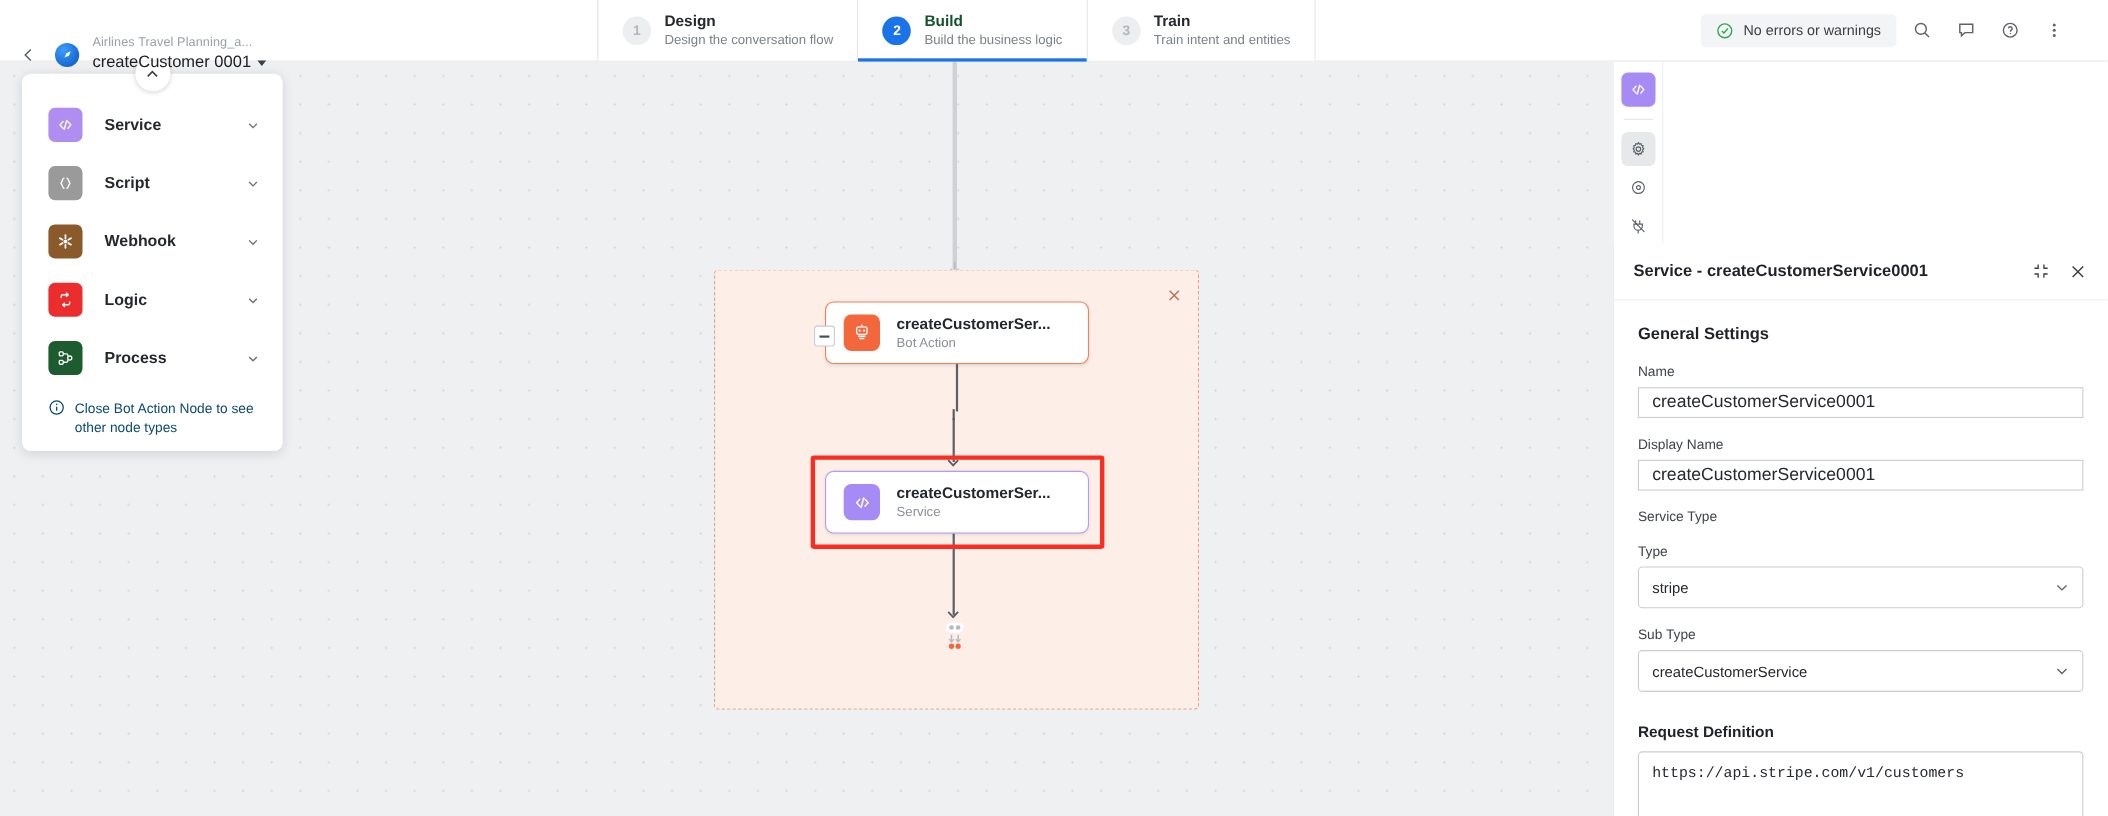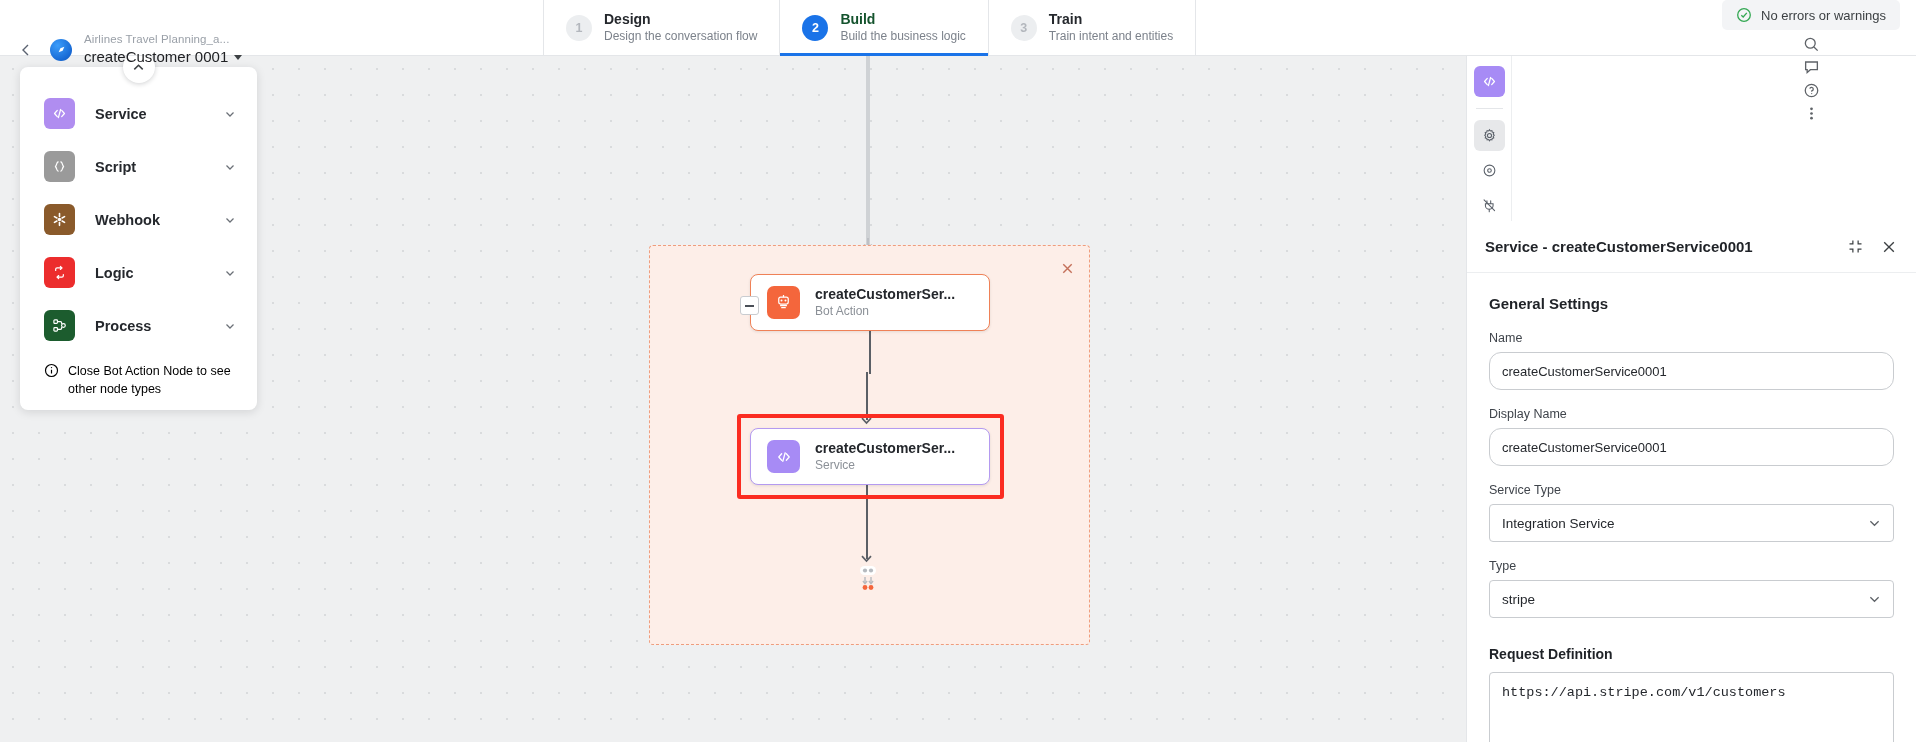--- a/index.html
+++ b/index.html
@@ -52,21 +52,21 @@
     font-size: 12.5px; font-weight: bold; background: #eceef0; color: #b3b7bd;
   }
   .step.active .step-num { background: #1a73e8; color: #fff; }
   .step-txt { line-height: 1.3; }
   .step-name { font-size: 14px; font-weight: bold; color: #25282d; }
   .step.active .step-name { color: #14532d; }
   .step-desc { font-size: 12px; color: #7c828b; margin-top: 1px; }
   .step.active::after {
     content: ""; position: absolute; left: 0; right: 0; bottom: -1px; height: 3px; background: #1a73e8;
   }
-  .tb-right { margin-left: auto; display: flex; align-items: center; gap: 6px; padding-right: 16px; flex-direction: column; }
+  .tb-right { margin-left: auto; display: flex; align-items: center; gap: 6px; padding-right: 32px; }
   .status-pill {
     display: flex; align-items: center; gap: 9px; background: #f3f4f6; border-radius: 5px;
     padding: 7px 14px; cursor: pointer;
   }
   .status-pill span { font-size: 13px; color: #3c4043; }
   .icon-btn {
     width: 34px; height: 34px; border-radius: 50%; display: flex; align-items: center;
     justify-content: center; cursor: pointer; color: #5f6368;
   }
 
@@ -167,21 +167,21 @@
   .pal-item {
     display: flex; align-items: center; padding: 0 20px 0 24px; height: 53px; cursor: pointer;
   }
   .pal-ico {
     width: 31px; height: 31px; border-radius: 6px; flex: none; color: #fff;
     display: flex; align-items: center; justify-content: center; font-size: 15px; font-weight: bold;
   }
   .pal-label { margin-left: 20px; font-size: 14.5px; font-weight: bold; color: #25282d; }
   .pal-chev { margin-left: auto; color: #6b7077; display: flex; }
   .pal-note {
-    display: flex; gap: 9px; padding: 10px 26px 0 24px; color: #000000;
+    display: flex; gap: 9px; padding: 10px 26px 0 24px; color: #0c4a6e;
   }
   .pal-note-txt { font-size: 12.5px; line-height: 1.45; }
 
   
   .rpanel {
     position: absolute; right: 0; top: 56px; width: 450px; height: 686px;
     background: #fff; border-left: 1px solid #e4e6e9; display: flex; z-index: 35; flex-direction: column;
   }
   .rail {
     width: 45px; flex: none; border-right: 1px solid #eceef0; padding-top: 10px;
@@ -202,22 +202,22 @@
   }
   .rhead-title { font-size: 15px; font-weight: bold; color: #1f2227; }
   .rhead-actions { margin-left: auto; display: flex; align-items: center; gap: 8px; }
   .rh-btn { width: 26px; height: 26px; display: flex; align-items: center; justify-content: center; cursor: pointer; color: #3c4043; }
 
   .rcontent { padding: 22px 22px 0 22px; overflow-y: auto; flex: 1; }
   .sec-title { font-size: 15px; font-weight: bold; color: #1f2227; margin-bottom: 19px; }
   .field { margin-bottom: 17px; }
   .field-label { font-size: 12.5px; color: #3f444b; margin-bottom: 7px; }
   .field-input {
-    width: 100%; height: 38px; border: 1px solid #c9ccd0; border-radius: 12px;
-    padding: 0 12px; font-size: 13px; color: #25282d; background: #fff;
+    width: 100%; height: 28px; border: 1px solid #c9ccd0; border-radius: 0;
+    padding: 0 12px; font-size: 16px; color: #25282d; background: #fff;
     font-family: "Liberation Sans", sans-serif; outline: none;
   }
   .field-select {
     width: 100%; height: 38px; border: 1px solid #c9ccd0; border-radius: 4px;
     padding: 0 34px 0 12px; font-size: 13.5px; color: #25282d; background: #fff;
     display: flex; align-items: center; position: relative; cursor: pointer;
   }
   .field-select .chev {
     position: absolute; right: 11px; top: 50%; transform: translateY(-50%); color: #5f6368; display: flex;
   }
@@ -548,42 +548,45 @@
           <input class="field-input" value="createCustomerService0001" style="">
         </div>
 
         <div class="field">
           <div class="field-label">Display Name</div>
           <input class="field-input" value="createCustomerService0001" style="">
         </div>
 
         <div class="field">
           <div class="field-label">Service Type</div>
-          <div class="field-select">
-            <span>Integration Service</span>
-            <span class="chev">
-              <svg width="15" height="15" viewBox="0 0 16 16" fill="none" stroke="currentColor" stroke-width="1.35">
-                <path d="M3.6 6.1 L8 10.4 L12.4 6.1"></path>
-              </svg>
-            </span>
-          </div>
         </div>
 
         <div class="field">
           <div class="field-label">Type</div>
           <div class="field-select">
             <span>stripe</span>
             <span class="chev">
               <svg width="15" height="15" viewBox="0 0 16 16" fill="none" stroke="currentColor" stroke-width="1.35">
                 <path d="M3.6 6.1 L8 10.4 L12.4 6.1"></path>
               </svg>
             </span>
           </div>
         </div>
 
+        <div class="field">
+          <div class="field-label">Sub Type</div>
+          <div class="field-select">
+            <span>createCustomerService</span>
+            <span class="chev">
+              <svg width="15" height="15" viewBox="0 0 16 16" fill="none" stroke="currentColor" stroke-width="1.35">
+                <path d="M3.6 6.1 L8 10.4 L12.4 6.1"></path>
+              </svg>
+            </span>
+          </div>
+        </div>
 
         <div class="req-title">Request Definition</div>
         <div style="position:relative">
           <textarea class="req-box" style="">https://api.stripe.com/v1/customers</textarea>
           <svg class="resize-grip" width="13" height="13" viewBox="0 0 14 14" fill="none" stroke="currentColor" stroke-width="1.1">
             <path d="M12 4 L4 12 M12 8.4 L8.4 12"></path>
           </svg>
         </div>
 
         <div class="edit-req-wrap">

